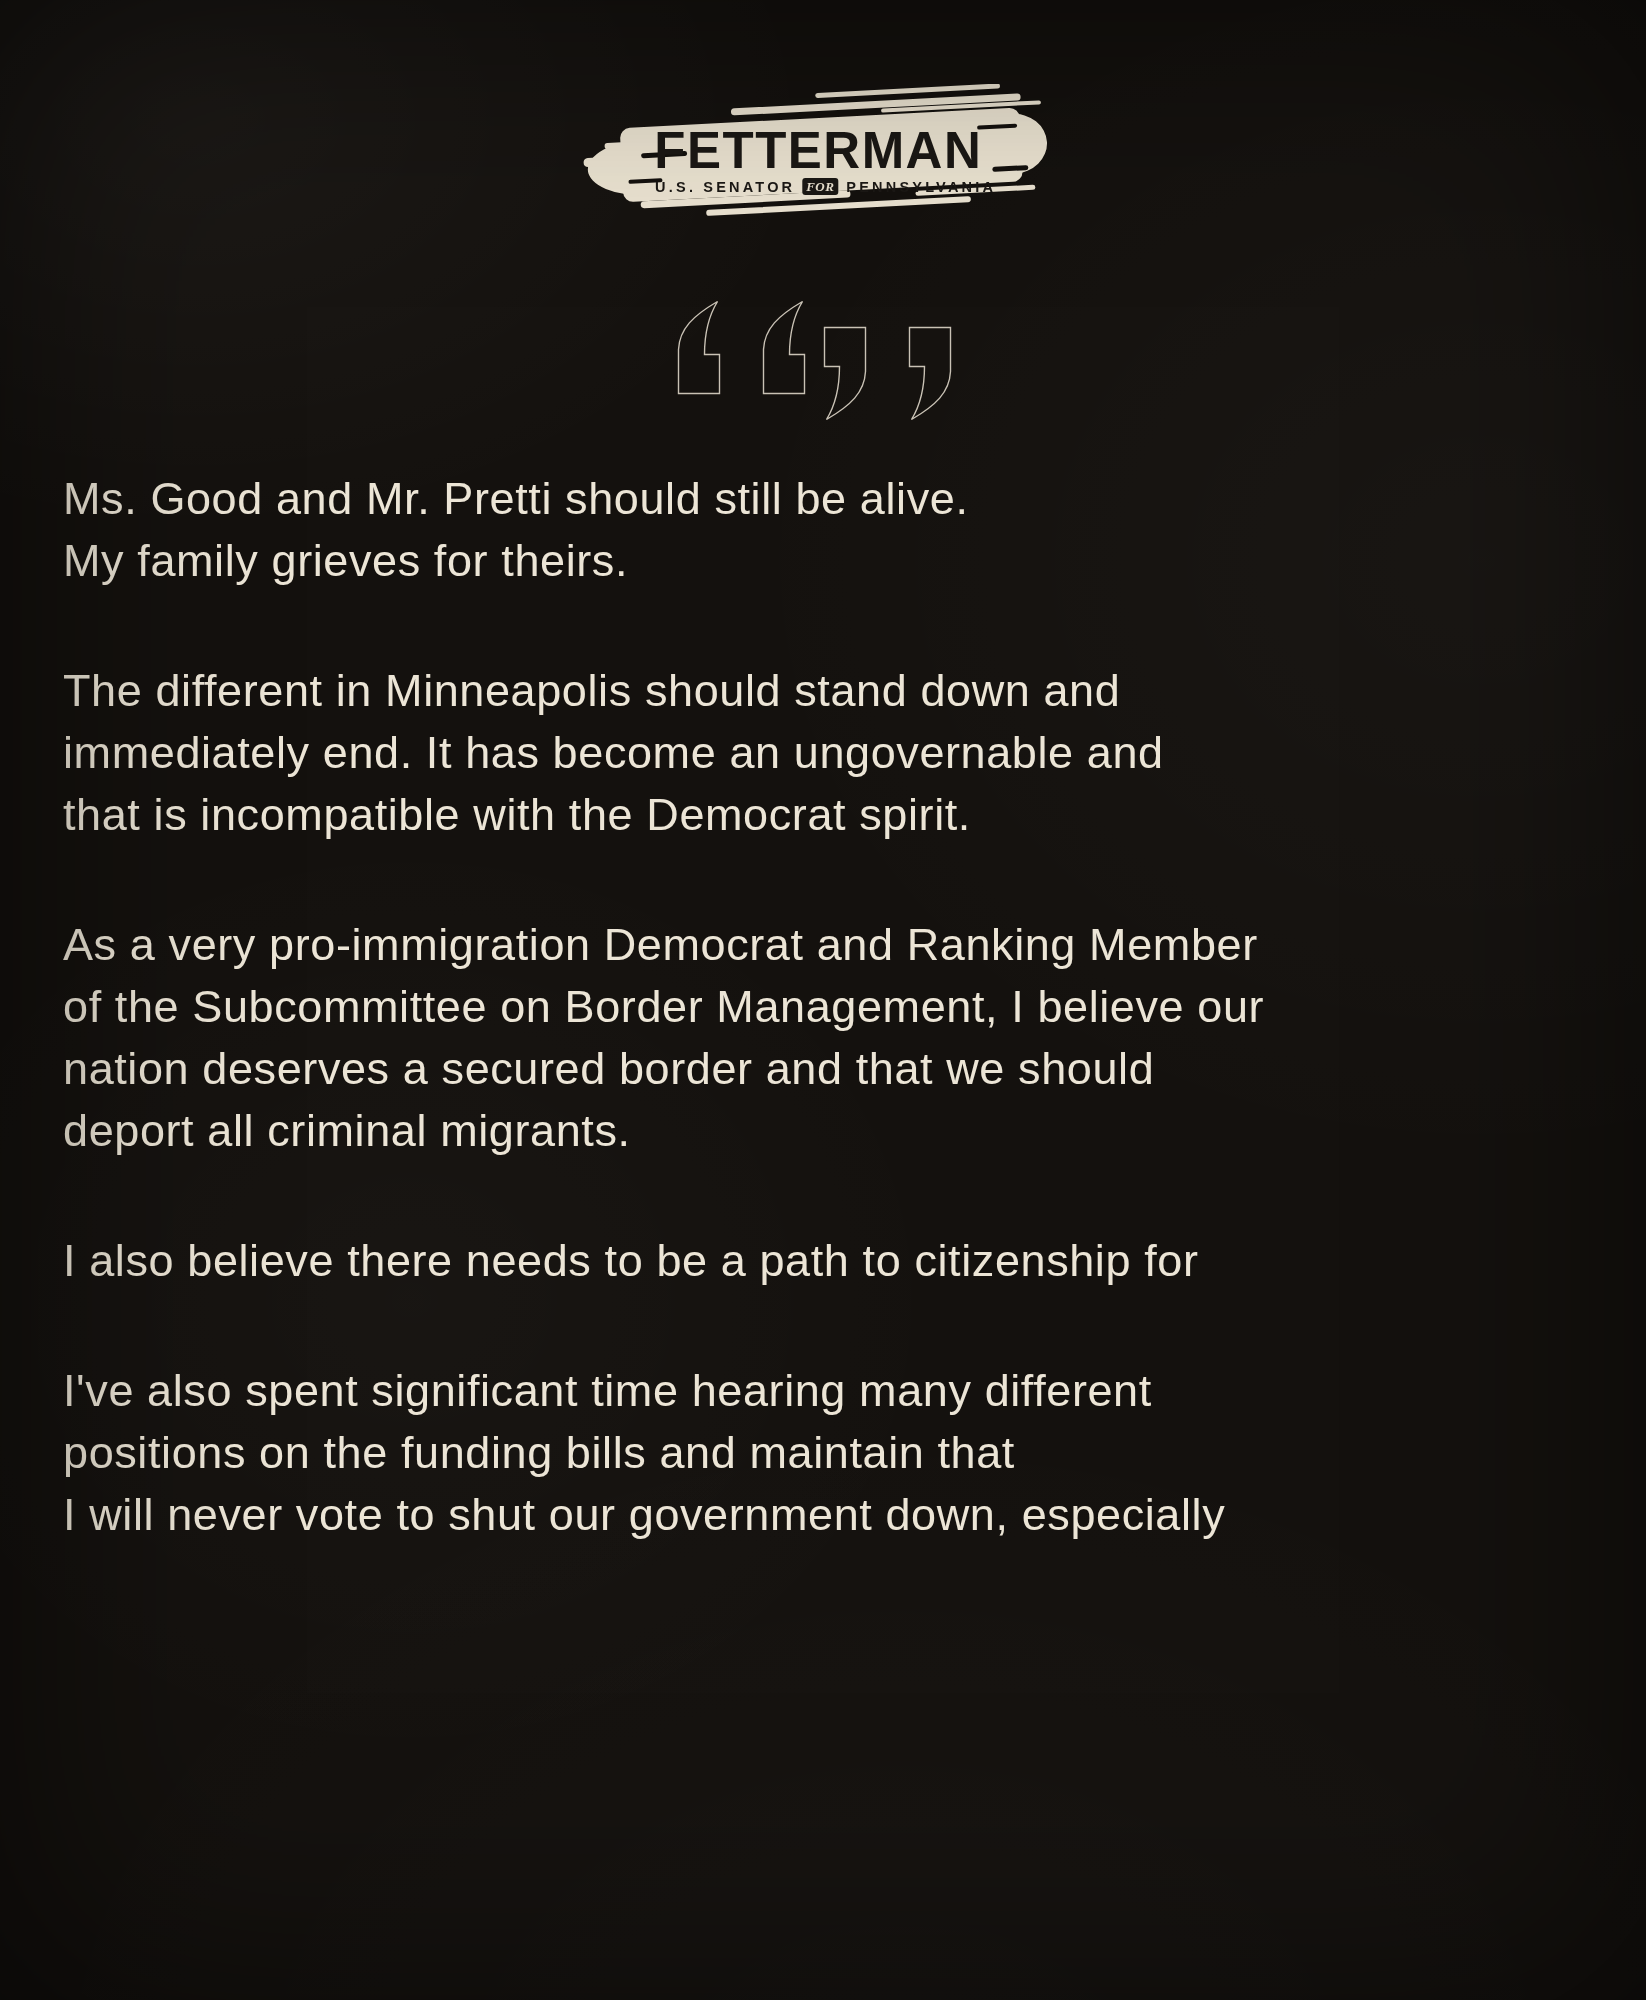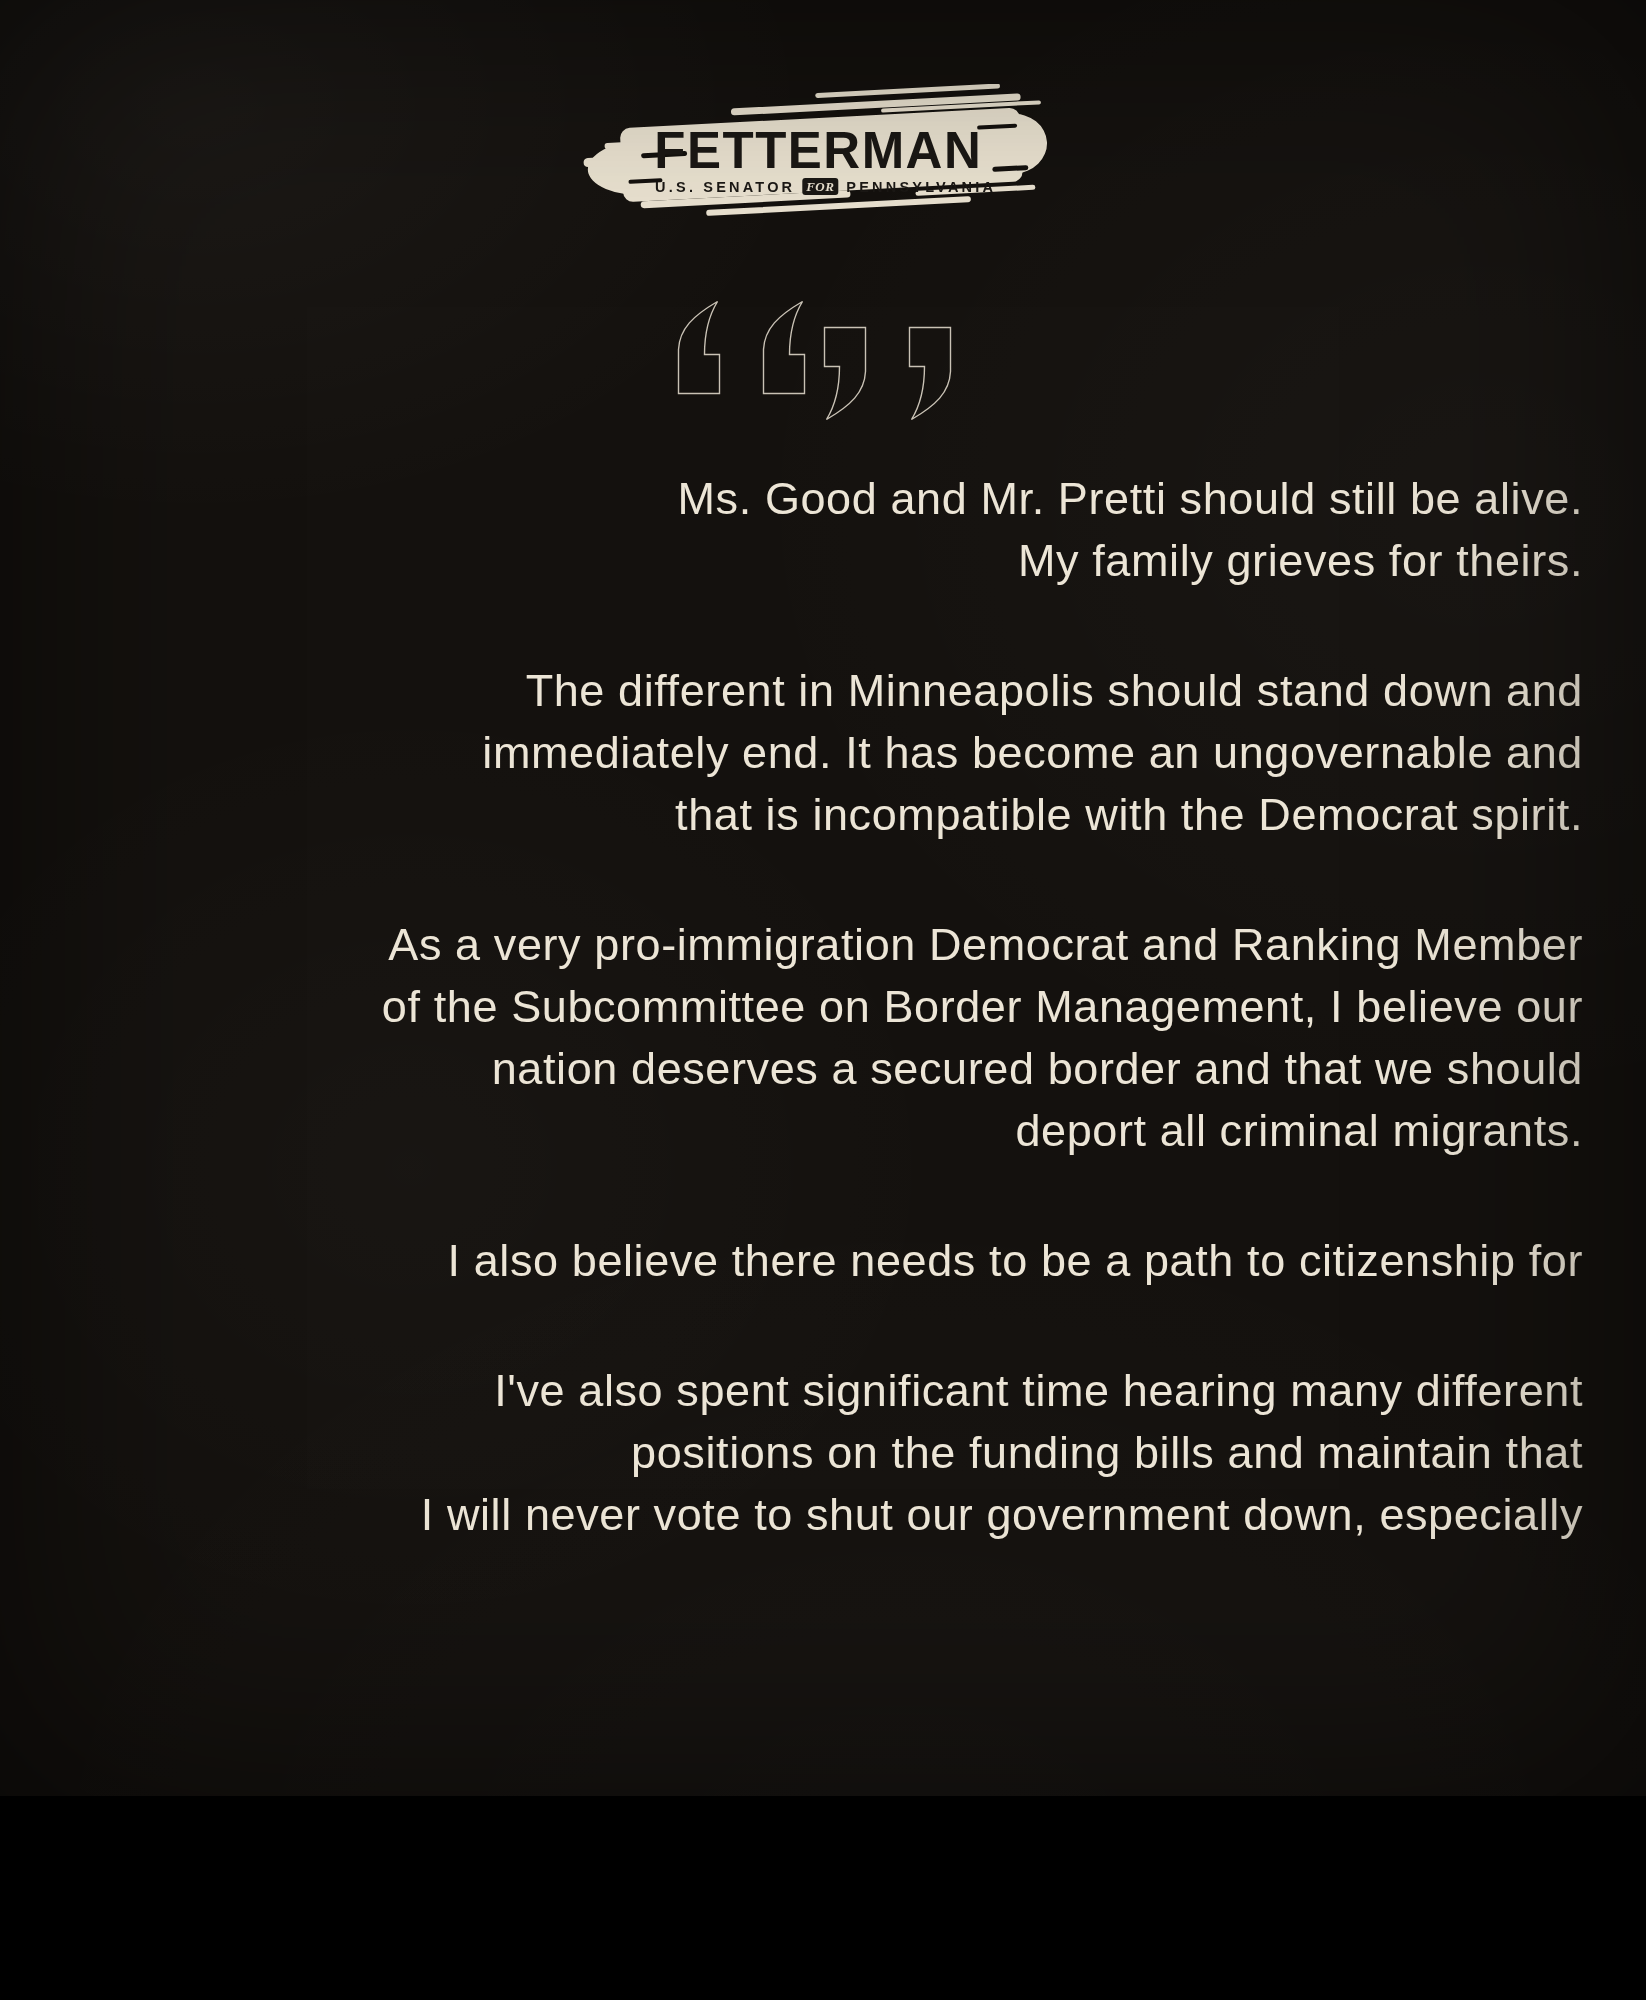--- a/index.html
+++ b/index.html
@@ -1,19 +1,19 @@
 <!DOCTYPE html>
 <html><head>
 <meta charset="utf-8">
 <style>
   html, body { margin: 0; padding: 0; background: #000; }
   .canvas {
     position: relative;
     width: 1646px;
-    height: 1796px;
+    height: 2000px;
     overflow: hidden;
     font-family: "Liberation Sans", sans-serif;
     background:
       radial-gradient(900px 600px at 12% 6%, rgba(255,255,255,0.035), transparent 70%),
       radial-gradient(1100px 900px at 90% 28%, rgba(255,255,255,0.022), transparent 70%),
       radial-gradient(800px 700px at 25% 65%, rgba(255,255,255,0.018), transparent 70%),
       radial-gradient(1300px 1000px at 55% 105%, rgba(255,255,255,0.02), transparent 72%),
       #14110e;
   }
   .vignette {
@@ -61,21 +61,21 @@
     width: 345px;
     height: 122px;
   }
 
   
   .statement {
     position: absolute;
     top: 468px;
     left: 63px;
     width: 1520px;
-    text-align: right;
+    text-align: left;
     color: #ece5d6;
     font-size: 45px;
     line-height: 62px;
     letter-spacing: 0.6px;
   }
   .statement .para { margin: 0 0 68px 0; }
   .statement .para:last-child { margin-bottom: 0; }
   .statement .line { white-space: nowrap; }
 </style>
 </head>

